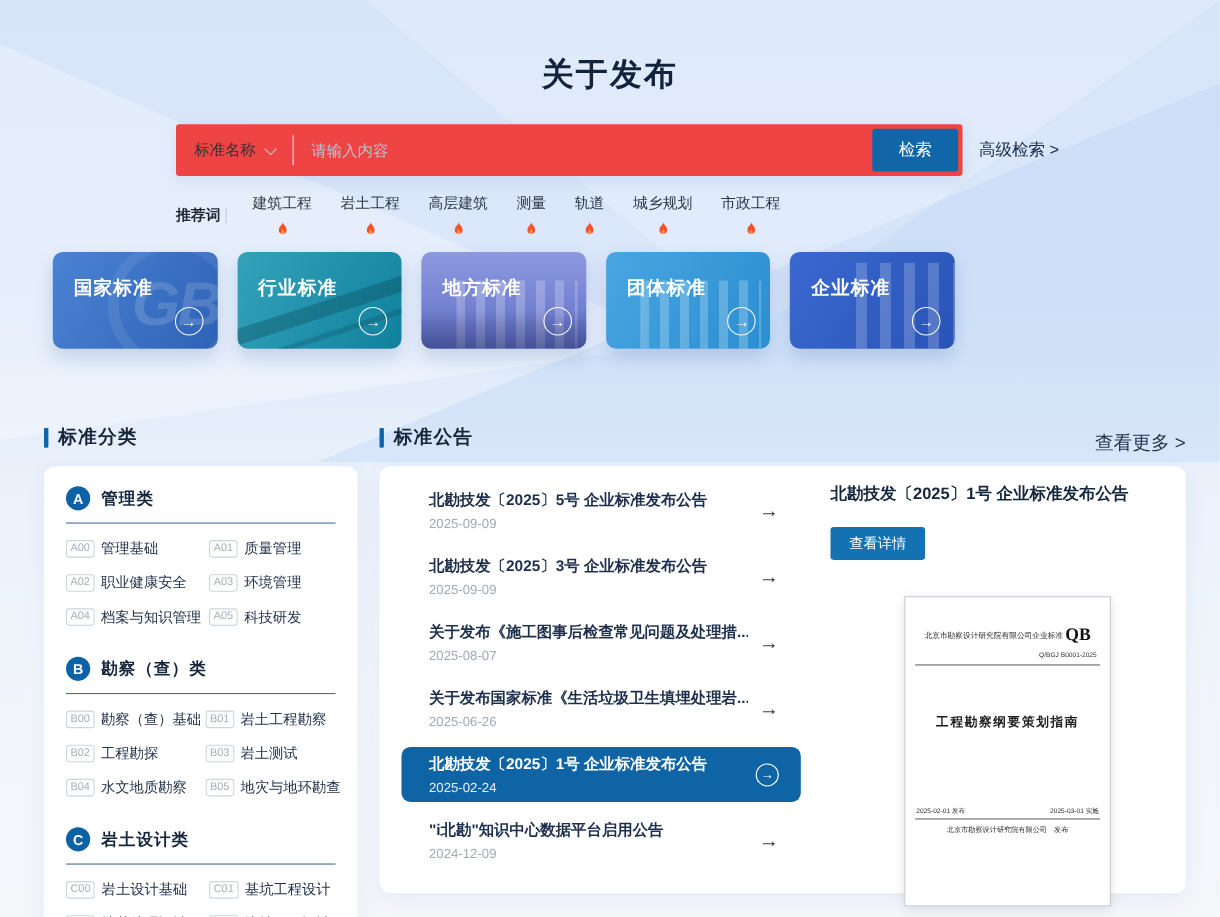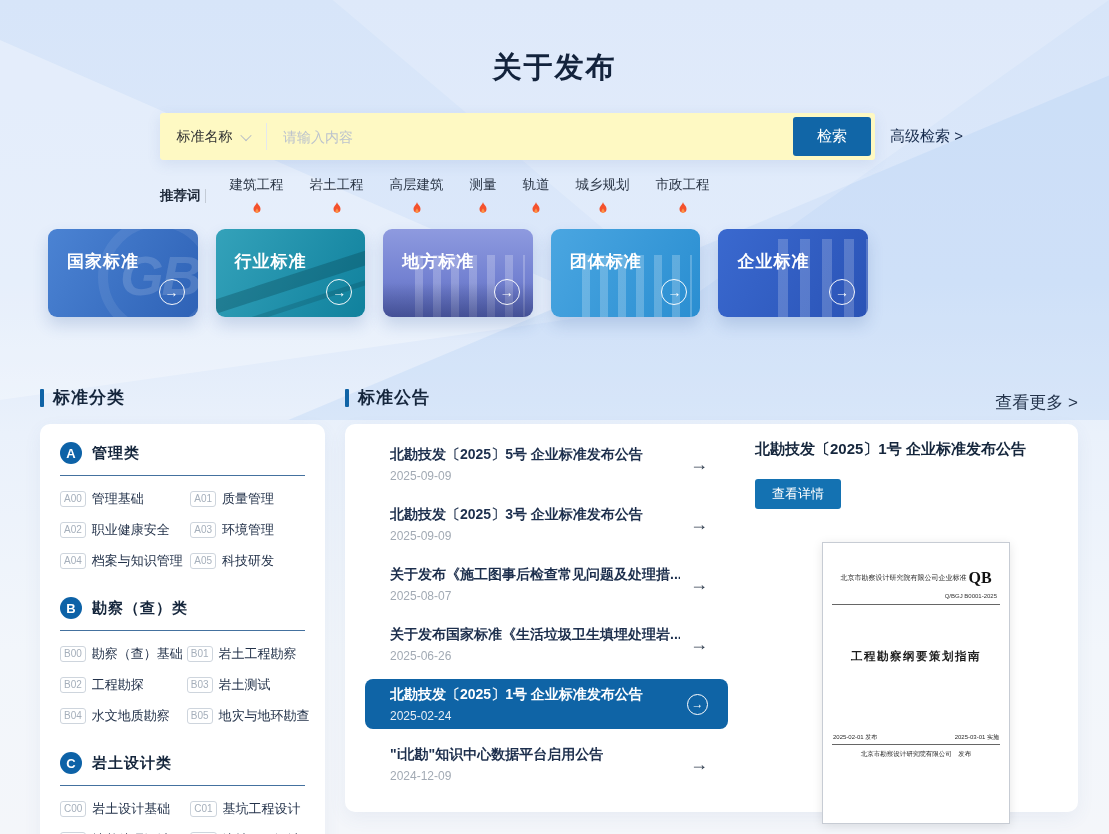--- a/index.html
+++ b/index.html
@@ -12,21 +12,21 @@
   .bg-tri { position:absolute; pointer-events:none; }
   .bg-tri.a { left:0; top:0; width:100%; height:400px; background:rgba(255,255,255,.30); clip-path:polygon(0 10%, 56% 78%, 0 100%); }
   .bg-tri.b { left:0; top:0; width:100%; height:420px; background:rgba(173,203,243,.28); clip-path:polygon(100% 18%, 100% 100%, 26% 100%); }
   .bg-tri.c { left:0; top:0; width:100%; height:300px; background:rgba(255,255,255,.18); clip-path:polygon(30% 0, 100% 0, 62% 100%); }
 
   .page-title { position:absolute; top:48px; left:0; right:0; text-align:center;
     font-size:29px; font-weight:800; color:#13233c; letter-spacing:2px; }
 
   
   .search-wrap { position:absolute; left:160px; top:113px; width:715px; height:47px;
-    background:#fef9c3; border-radius:3px; display:flex; align-items:center;
+    background:#ef4444; border-radius:3px; display:flex; align-items:center;
     box-shadow:0 4px 14px rgba(70,110,170,.12); }
   .search-type { width:106px; flex:0 0 106px; display:flex; align-items:center; justify-content:center; gap:9px;
     font-size:14px; color:#333; cursor:pointer; }
   .caret { width:8px; height:8px; border-right:1.5px solid #b6bdc7; border-bottom:1.5px solid #b6bdc7;
     transform:rotate(45deg) translate(-1px,-1px); }
   .v-div { width:1px; height:27px; background:#e4e8ee; }
   .search-input { flex:1; border:none; outline:none; font-size:14px; color:#333; padding:0 16px;
     font-family:"Liberation Sans", sans-serif; background:transparent; }
   .search-input::placeholder { color:#bcc3cd; }
   .search-btn { width:78px; height:39px; margin-right:4px; border:none; border-radius:3px;

